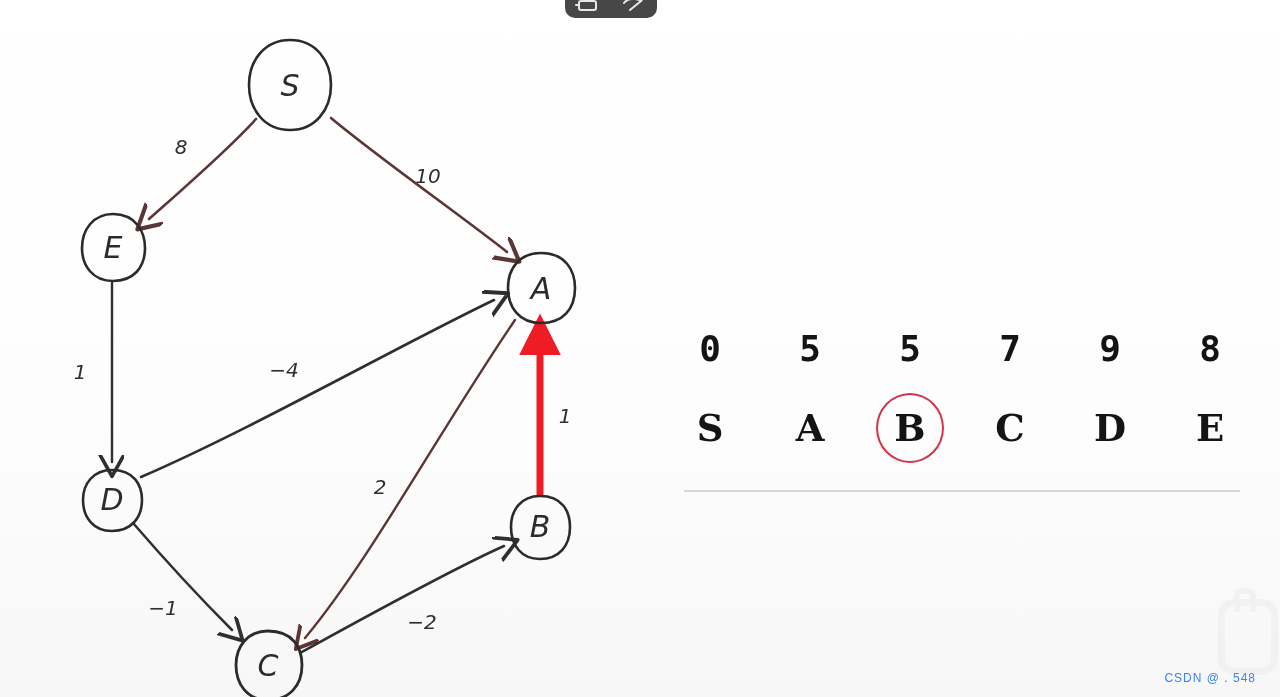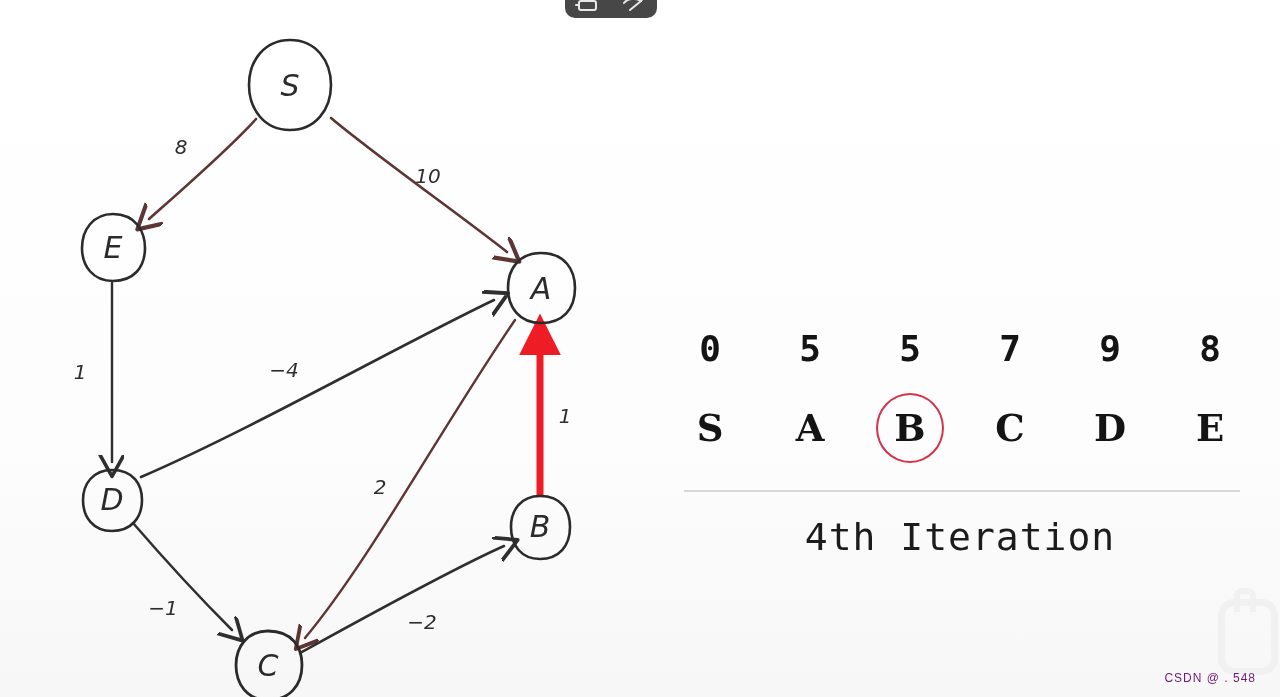--- a/index.html
+++ b/index.html
@@ -145,21 +145,21 @@
     letter-spacing: 1px;
   }
 
   
   #watermark {
     position: absolute;
     right: 24px;
     bottom: 12px;
     font-family: "Liberation Sans", sans-serif;
     font-size: 12px;
-    color: #701a75;
+    color: #3b82f6;
     letter-spacing: 1px;
     z-index: 30;
   }
   #watermark-shape {
     position: absolute;
     right: 2px;
     bottom: 22px;
     width: 46px;
     height: 62px;
     border: 7px solid #f1f1f1;
@@ -325,19 +325,18 @@
       <div class="tbl-cell">
         <span>D</span>
       </div>
       <div class="tbl-cell">
         <span>E</span>
       </div>
     </div>
 
     <div id="divider"></div>
 
-    <div id="iteration-caption">4th Iteration</div>
   </div>
 
   <div id="watermark-shape"></div>
   <div id="watermark">CSDN @ . 548</div>
 
 </div>
 
 </body></html>

